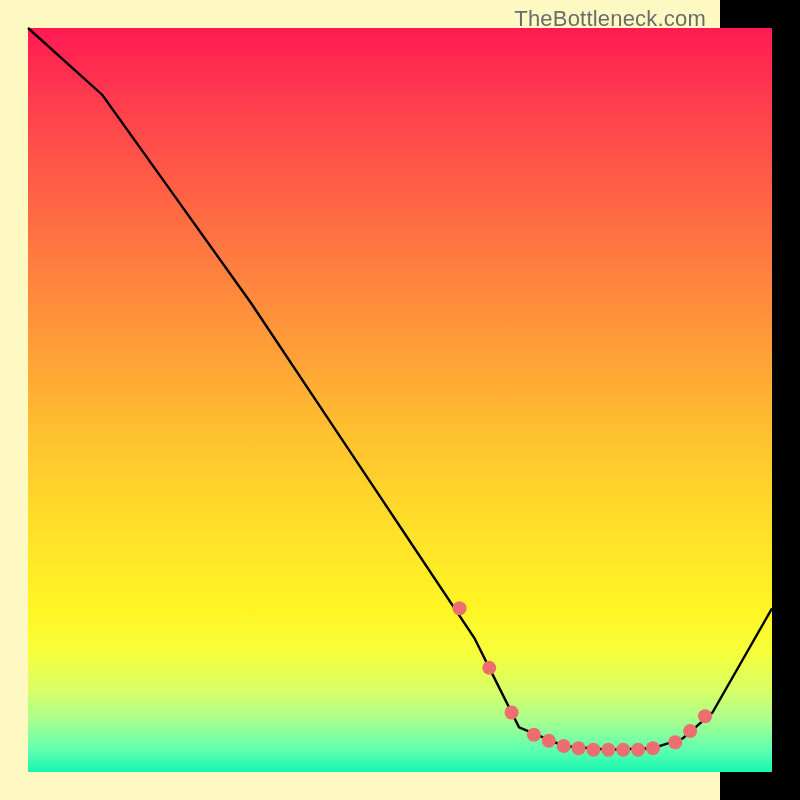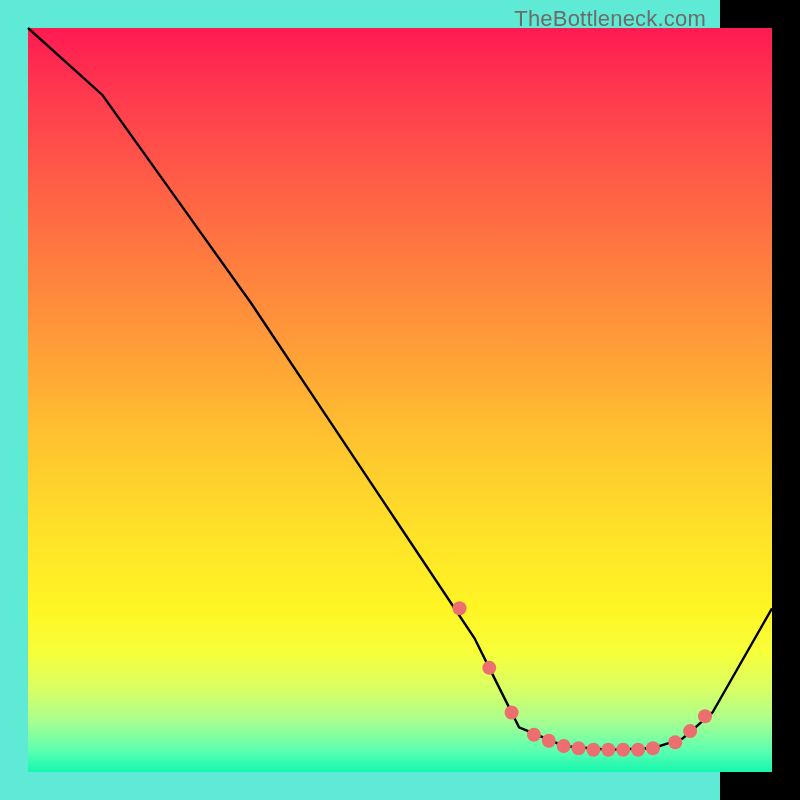--- a/index.html
+++ b/index.html
@@ -7,21 +7,21 @@
     padding: 0;
     width: 800px;
     height: 800px;
     background: #000000;
     overflow: hidden;
   }
   .stage {
     position: relative;
     width: 720px;
     height: 800px;
-    background: #5eead4;
+    background: #fef9c3;
   }
   .plot-area {
     position: absolute;
     left: 28px;
     top: 28px;
     width: 744px;
     height: 744px;
     
     background: linear-gradient(
       to bottom,

